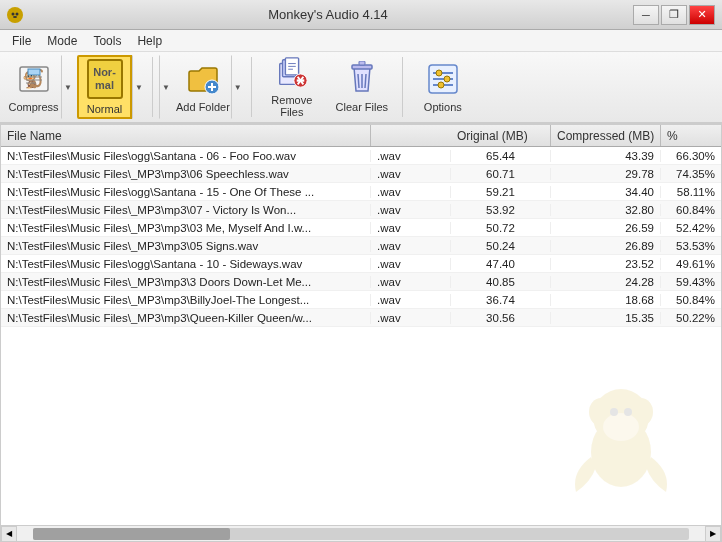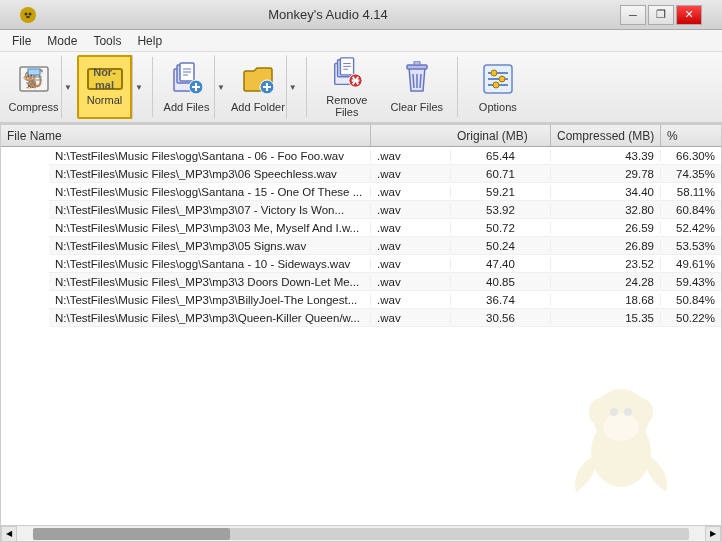--- a/index.html
+++ b/index.html
@@ -5,21 +5,21 @@
     * { margin: 0; padding: 0; box-sizing: border-box; }
     body { width: 722px; height: 542px; font-family: 'Segoe UI', Tahoma, sans-serif; font-size: 12px; background: #f0f0f0; overflow: hidden; }
 
     
     .titlebar {
       background: linear-gradient(to bottom, #e8e8e8, #d0d0d0);
       height: 30px;
       display: flex;
       align-items: center;
       justify-content: space-between;
-      padding: 0 20px;
+      padding: 0 7px;
       border-bottom: 1px solid #aaa;
     }
     .titlebar-icon { width: 16px; height: 16px; background: #c8a000; border-radius: 50%; display: flex; align-items: center; justify-content: center; }
     .titlebar-title { font-size: 13px; color: #333; font-weight: normal; flex: 1; text-align: center; }
     .titlebar-controls { display: flex; gap: 2px; }
     .titlebar-btn {
       width: 26px; height: 20px;
       background: linear-gradient(to bottom, #f5f5f5, #e0e0e0);
       border: 1px solid #aaa;
       cursor: pointer;
@@ -227,43 +227,29 @@
         <line x1="10" y1="19" x2="26" y2="19" stroke="#888" stroke-width="1"></line>
         <line x1="10" y1="22" x2="20" y2="22" stroke="#888" stroke-width="1"></line>
       </svg>
       <span class="toolbar-btn-label">Compress</span>
     </div>
     <div class="toolbar-dropdown-btn">▼</div>
   </div>
 
   <div class="toolbar-btn-group">
     <div class="toolbar-main-btn active">
-      <div style="width:36px;height:22px;background:#f0d040;border:2px solid #997700;border-radius:3px;display:flex;align-items:center;justify-content:center;font-size:11px;font-weight:bold;color:#555;line-height:1.2;text-align:center;">Nor-<br>mal</div>
+      <div style="width:36px;height:40px;background:#f0d040;border:2px solid #997700;border-radius:3px;display:flex;align-items:center;justify-content:center;font-size:11px;font-weight:bold;color:#555;line-height:1.2;text-align:center;">Nor-<br>mal</div>
       <span class="toolbar-btn-label">Normal</span>
     </div>
     <div class="toolbar-dropdown-btn">▼</div>
   </div>
 
   <div class="toolbar-separator"></div>
 
   <div class="toolbar-btn-group">
-    <div class="toolbar-main-btn">
-      <svg class="btn-icon" viewBox="0 0 36 36">
-        <rect x="5" y="8" width="18" height="22" rx="1" fill="#e8e8ff" stroke="#6677bb" stroke-width="1.5"></rect>
-        <rect x="8" y="4" width="14" height="18" rx="1" fill="#d0d8ff" stroke="#6677bb" stroke-width="1.5"></rect>
-        <rect x="11" y="2" width="14" height="18" rx="1" fill="white" stroke="#6677bb" stroke-width="1.5"></rect>
-        <line x1="14" y1="8" x2="22" y2="8" stroke="#6677bb" stroke-width="1"></line>
-        <line x1="14" y1="11" x2="22" y2="11" stroke="#6677bb" stroke-width="1"></line>
-        <line x1="14" y1="14" x2="19" y2="14" stroke="#6677bb" stroke-width="1"></line>
-        <circle cx="27" cy="26" r="7" fill="#4488cc" stroke="white" stroke-width="1"></circle>
-        <line x1="27" y1="22" x2="27" y2="30" stroke="white" stroke-width="2"></line>
-        <line x1="23" y1="26" x2="31" y2="26" stroke="white" stroke-width="2"></line>
-      </svg>
-      <span class="toolbar-btn-label">Add Files</span>
-    </div>
     <div class="toolbar-dropdown-btn">▼</div>
   </div>
 
   <div class="toolbar-btn-group">
     <div class="toolbar-main-btn">
       <svg class="btn-icon" viewBox="0 0 36 36">
         <path d="M4 12 Q4 10 6 10 L14 10 L17 7 L30 7 Q32 7 32 9 L32 28 Q32 30 30 30 L6 30 Q4 30 4 28 Z" fill="#f0c040" stroke="#997700" stroke-width="1.5"></path>
         <circle cx="27" cy="26" r="7" fill="#4488cc" stroke="white" stroke-width="1"></circle>
         <line x1="27" y1="22" x2="27" y2="30" stroke="white" stroke-width="2"></line>
         <line x1="23" y1="26" x2="31" y2="26" stroke="white" stroke-width="2"></line>
@@ -325,21 +311,21 @@
   <div class="file-list-container">
 
     <div class="file-list-header">
       <div class="col-header col-filename">File Name</div>
       <div class="col-header col-ext">Extension</div>
       <div class="col-header col-original">Original (MB)</div>
       <div class="col-header col-compressed">Compressed (MB)</div>
       <div class="col-header col-percent">%</div>
     </div>
 
-    <div class="file-list-body" id="file-list-body" style="position: relative; margin-left: 48px;">
+    <div class="file-list-body" id="file-list-body" style="position: relative;">
 
     <div class="file-row">
       <div class="col-cell filename">N:\TestFiles\Music Files\ogg\Santana - 06 - Foo Foo.wav</div>
       <div class="col-cell ext">.wav</div>
       <div class="col-cell original">65.44</div>
       <div class="col-cell compressed">43.39</div>
       <div class="col-cell percent">66.30%</div>
     </div>
         <div class="file-row">
       <div class="col-cell filename">N:\TestFiles\Music Files\_MP3\mp3\06 Speechless.wav</div>

